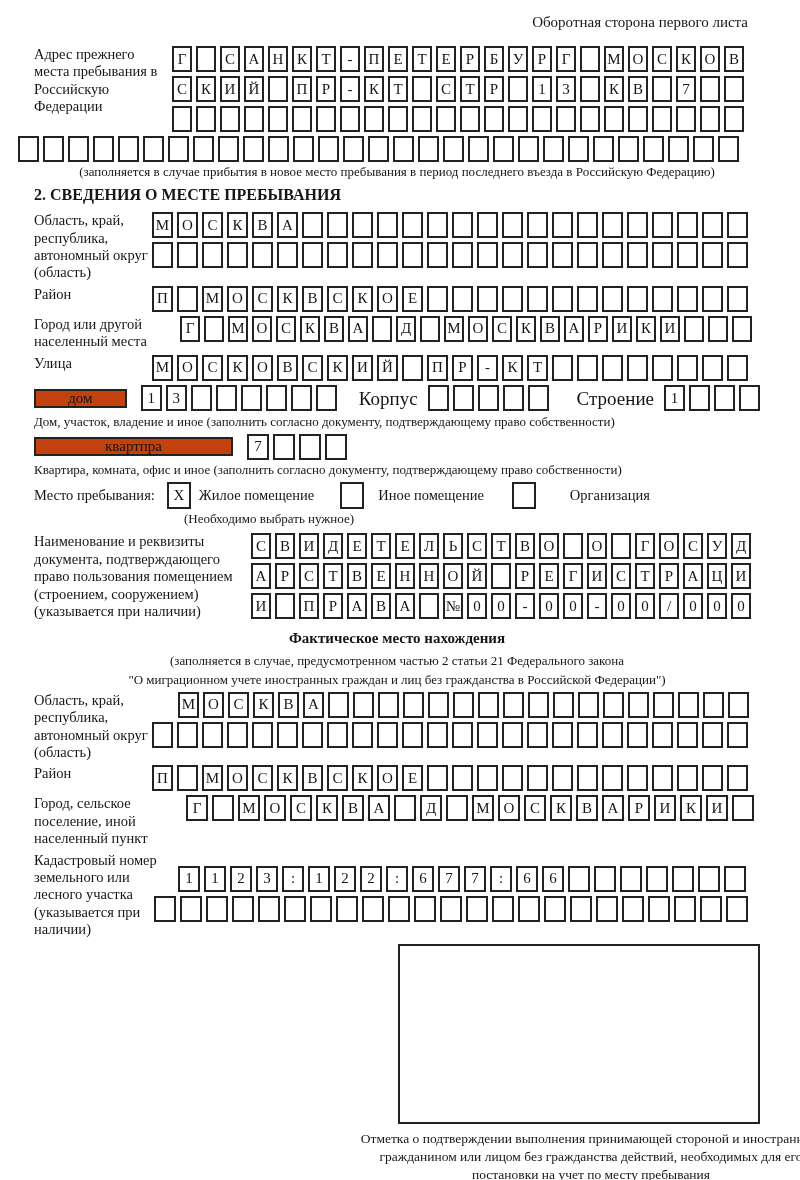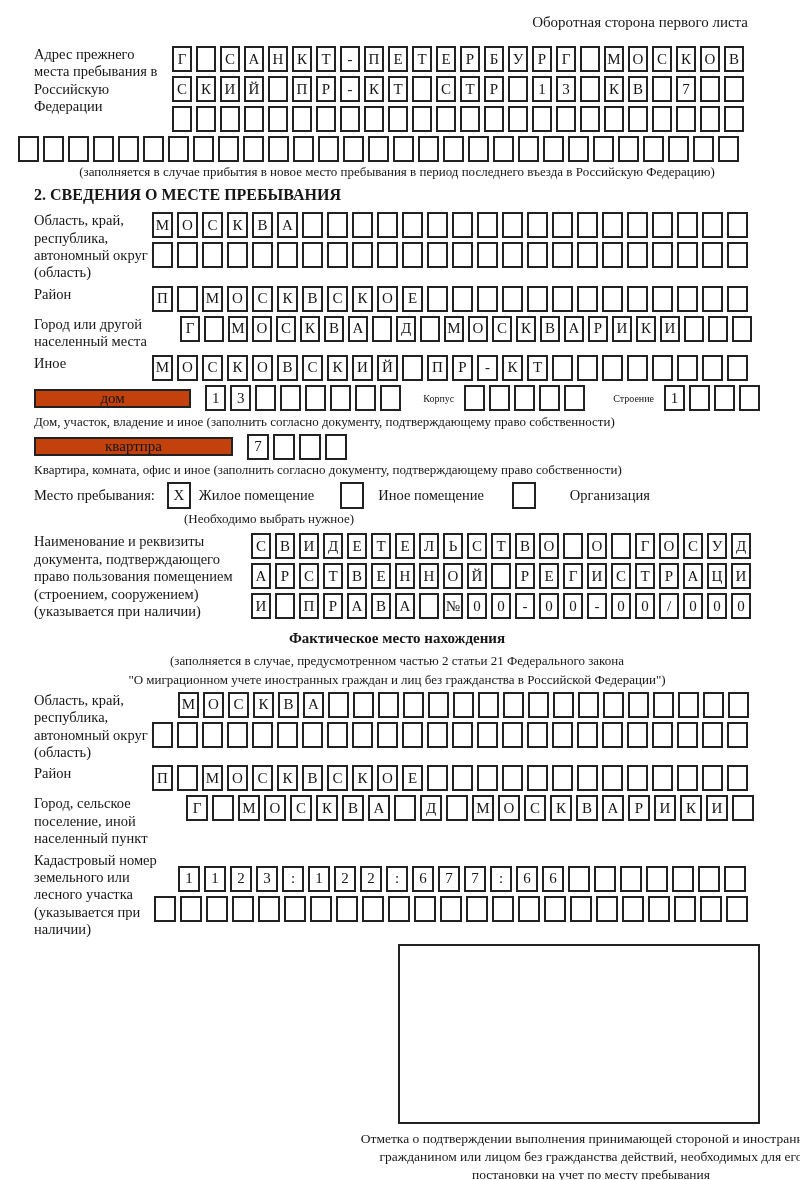--- a/index.html
+++ b/index.html
@@ -32,21 +32,21 @@
   .caption{font-size:13px;line-height:1.25;margin:2px 0 4px 0;}
   .caption.center{text-align:center;}
   .sec-title{text-align:left;font-weight:bold;font-size:16px;margin:6px 0 8px 0;}
   .sub-title{text-align:center;font-weight:bold;font-size:15px;margin:10px 0 6px 0;}
   .widebox{
     box-sizing:border-box;border:2px solid #222;height:19px;
     display:flex;align-items:center;justify-content:center;font-size:15px;background:#c2410c;
   }
   .wb-dom{width:166px;margin-right:14px;}
   .wb-kv{width:199px;margin-right:14px;}
-  .inline-lbl{font-size:10px;line-height:27px;white-space:nowrap;}
+  .inline-lbl{font-size:19px;line-height:27px;white-space:nowrap;}
   .dom-row,.kv-row,.res-row{display:flex;align-items:center;margin-bottom:2px;}
   .checkbox{
     box-sizing:border-box;width:24px;height:27px;border:2px solid #222;background:#fff;
     display:flex;align-items:center;justify-content:center;font-size:15px;
   }
   .res-row .txt{font-size:14.5px;white-space:nowrap;}
   .stamp-box{
     box-sizing:border-box;width:362px;height:180px;border:2px solid #222;
     margin:6px 0 0 364px;background:#fff;
   }
@@ -293,21 +293,21 @@
         <div class="cell">И</div>
         <div class="cell">К</div>
         <div class="cell">И</div>
         <div class="cell"></div>
         <div class="cell"></div>
         <div class="cell"></div>
       </div>
   </div>
 
   <div class="form-row">
-    <div class="label lbl-118">Иное</div>
+    <div class="label lbl-118">Улица</div>
     <div class="cells p25">
         <div class="cell">М</div>
         <div class="cell">О</div>
         <div class="cell">С</div>
         <div class="cell">К</div>
         <div class="cell">О</div>
         <div class="cell">В</div>
         <div class="cell">С</div>
         <div class="cell">К</div>
         <div class="cell">И</div>

